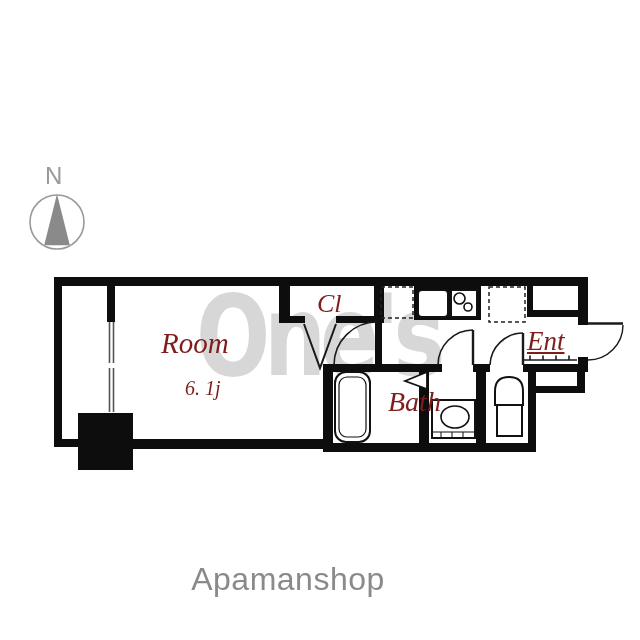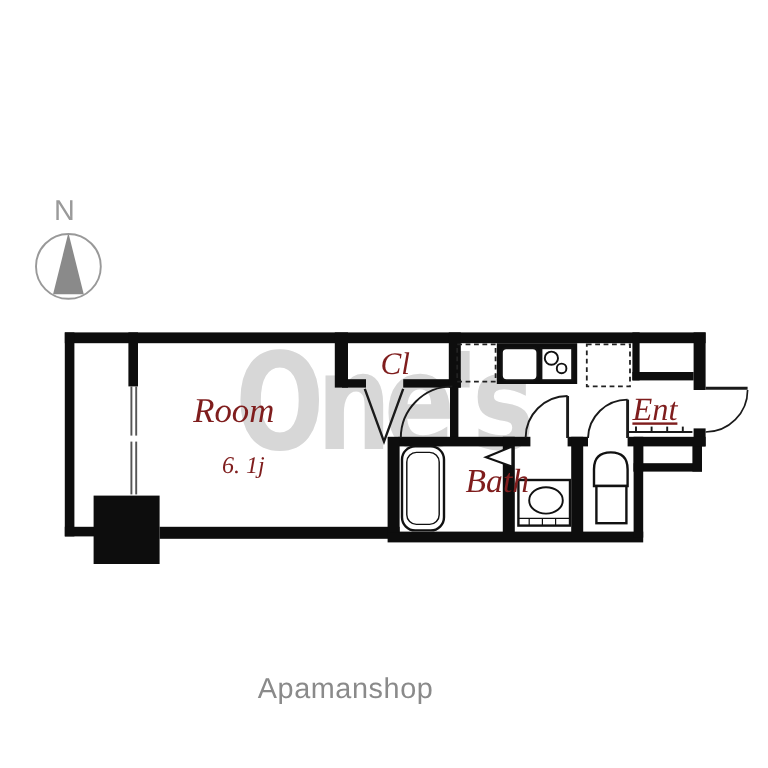--- a/index.html
+++ b/index.html
@@ -14,21 +14,21 @@
   .closet{left:317px;top:291px;font-size:26px;}
   .ent{left:527px;top:328px;font-size:27px;text-decoration:underline;}
   .bath{left:344px;top:388px;font-size:28px;margin-left:44px;}
   .north{position:absolute;left:45px;top:162px;z-index:3;font-size:24px;color:#9a9a9a;
          font-family:"Liberation Sans",sans-serif;font-style:normal;}
   .watermark{position:absolute;left:196px;top:280px;z-index:1;font-size:112px;line-height:1;
              font-family:"DejaVu Sans",sans-serif;font-weight:bold;color:#d7d7d7;
              letter-spacing:-8px;transform:scaleX(0.78);transform-origin:left top;
              white-space:nowrap;}
   .brand{position:absolute;left:0;top:561px;width:576px;text-align:center;z-index:3;
-         font-size:24px;color:#8a8a8a;letter-spacing:0.5px;
+         font-size:32px;color:#8a8a8a;letter-spacing:0.5px;
          font-family:"Liberation Sans",sans-serif;font-style:normal;}
 </style>
 </head>
 <body>
 
 <div class="canvas">
 
   <div class="watermark">One's</div>
 
   <svg class="plan-svg" width="640" height="640" viewBox="0 0 640 640">

